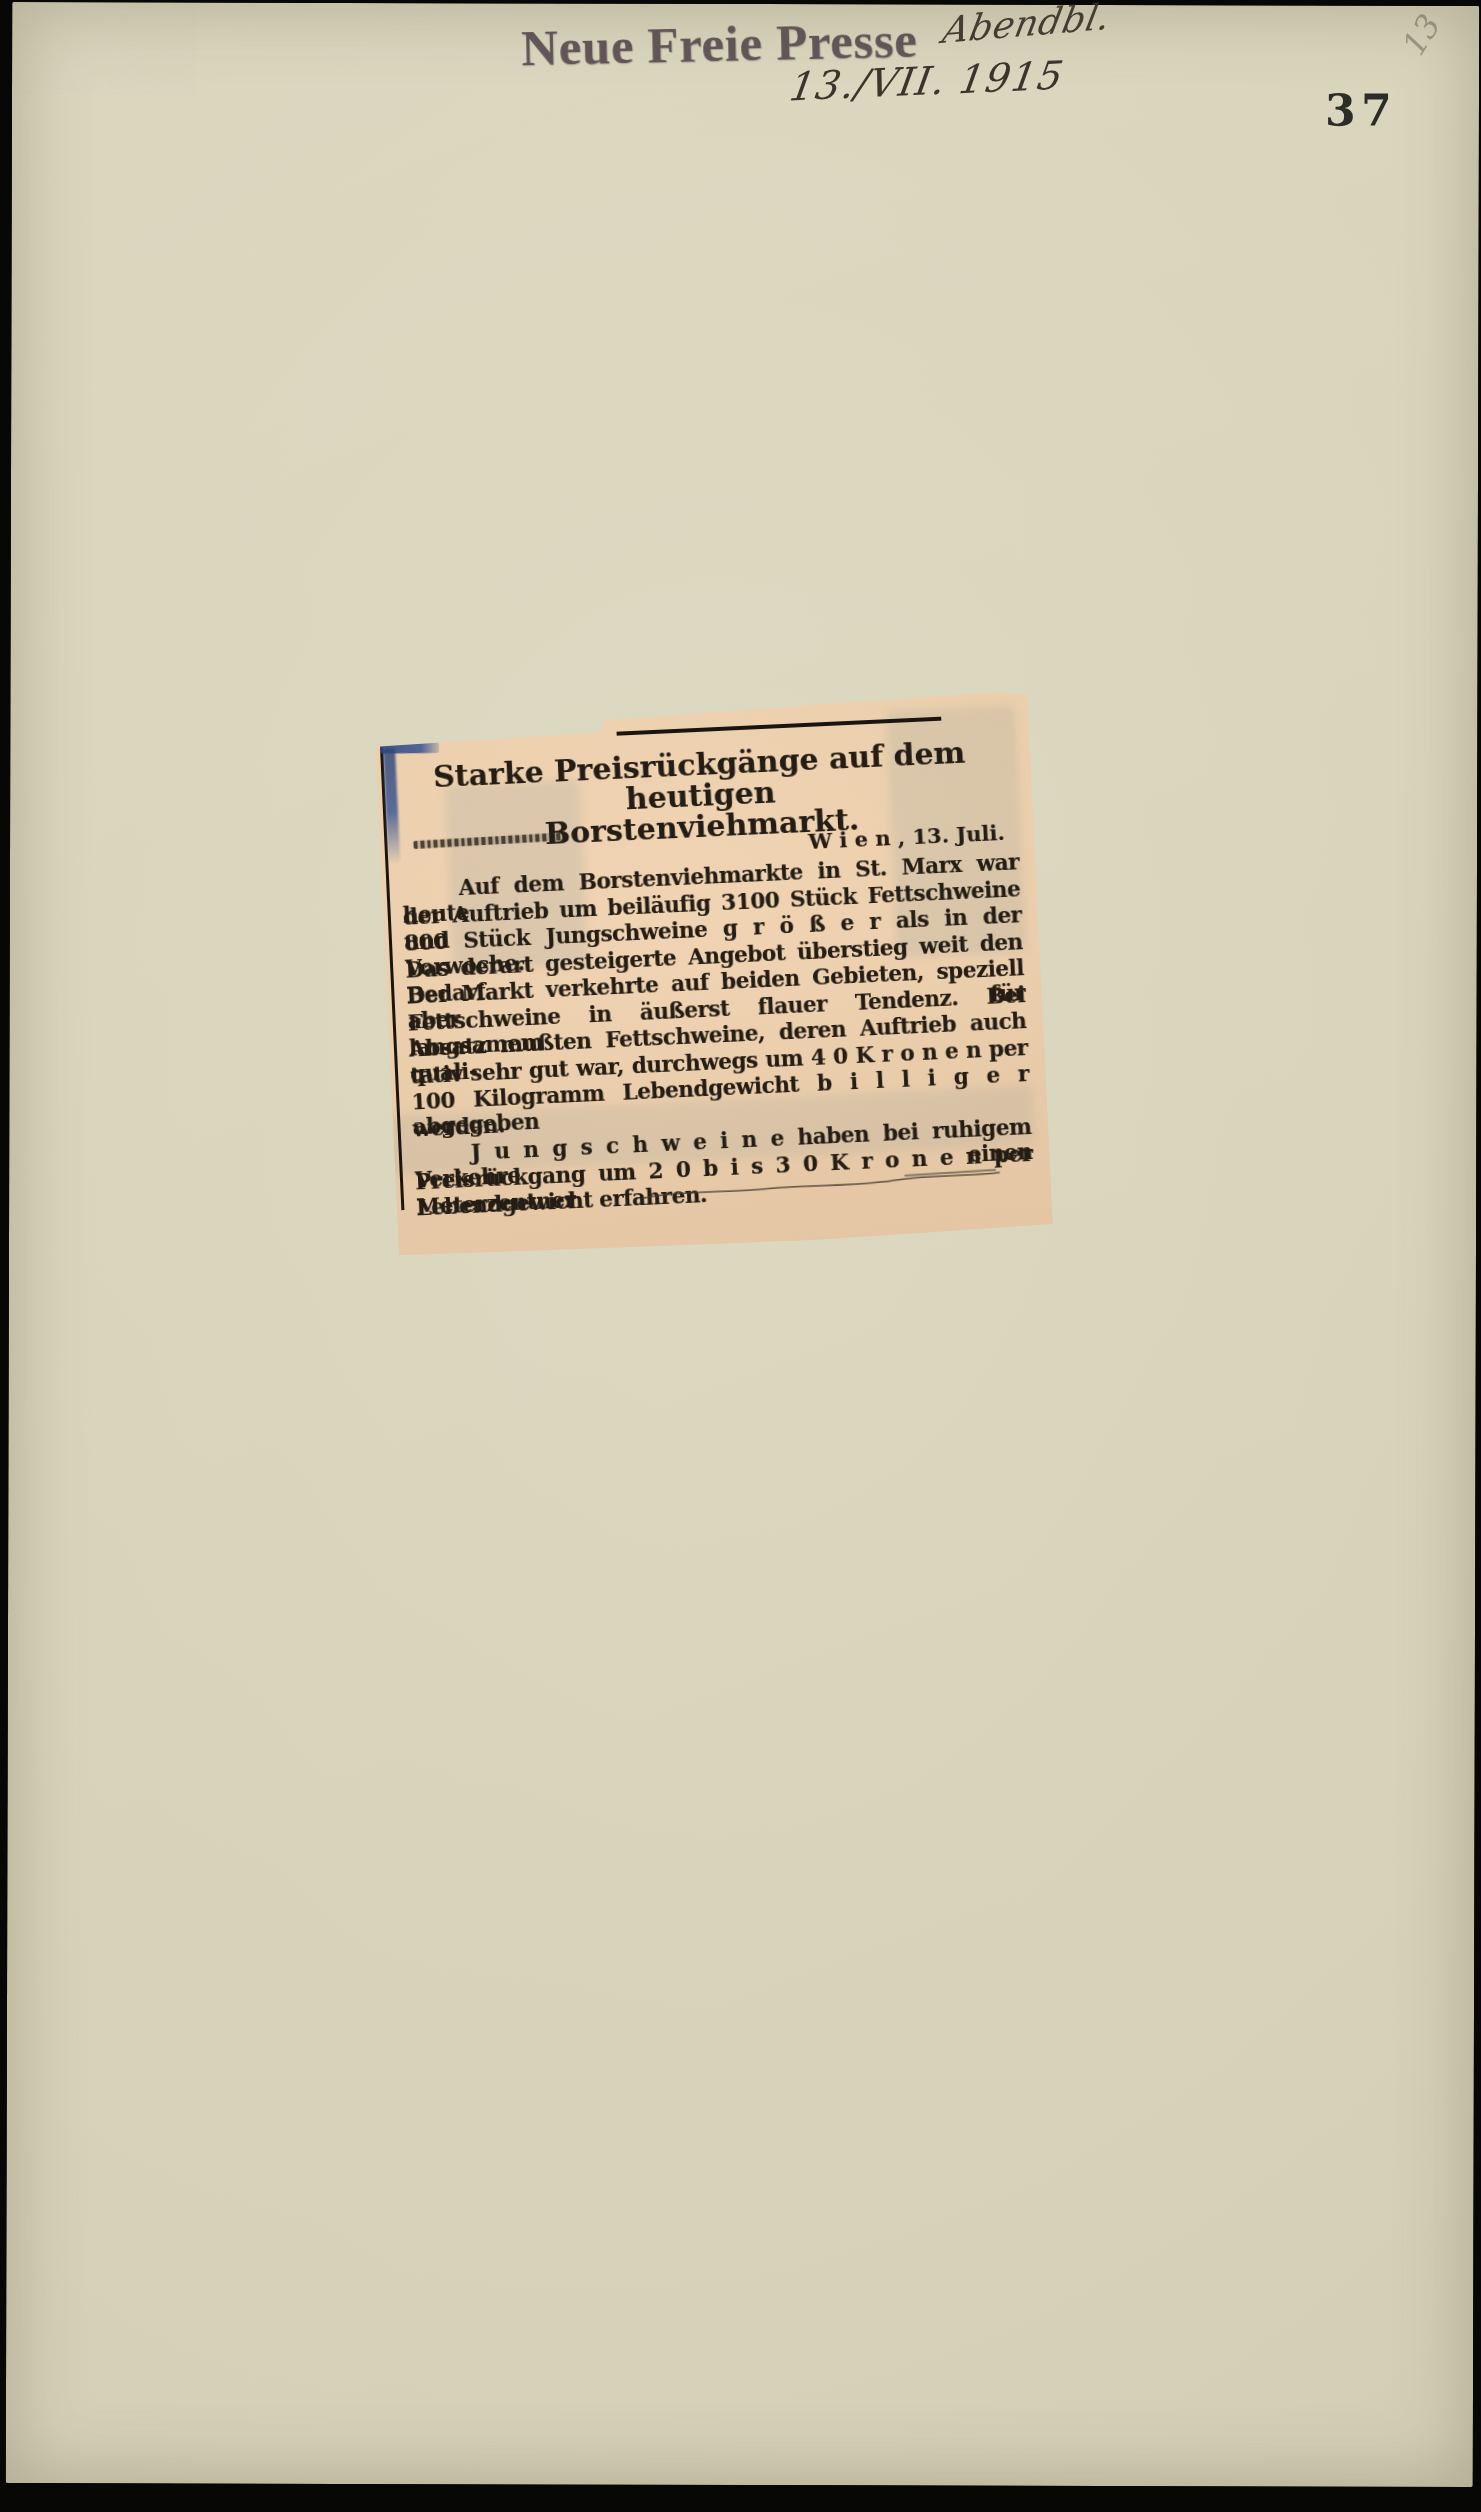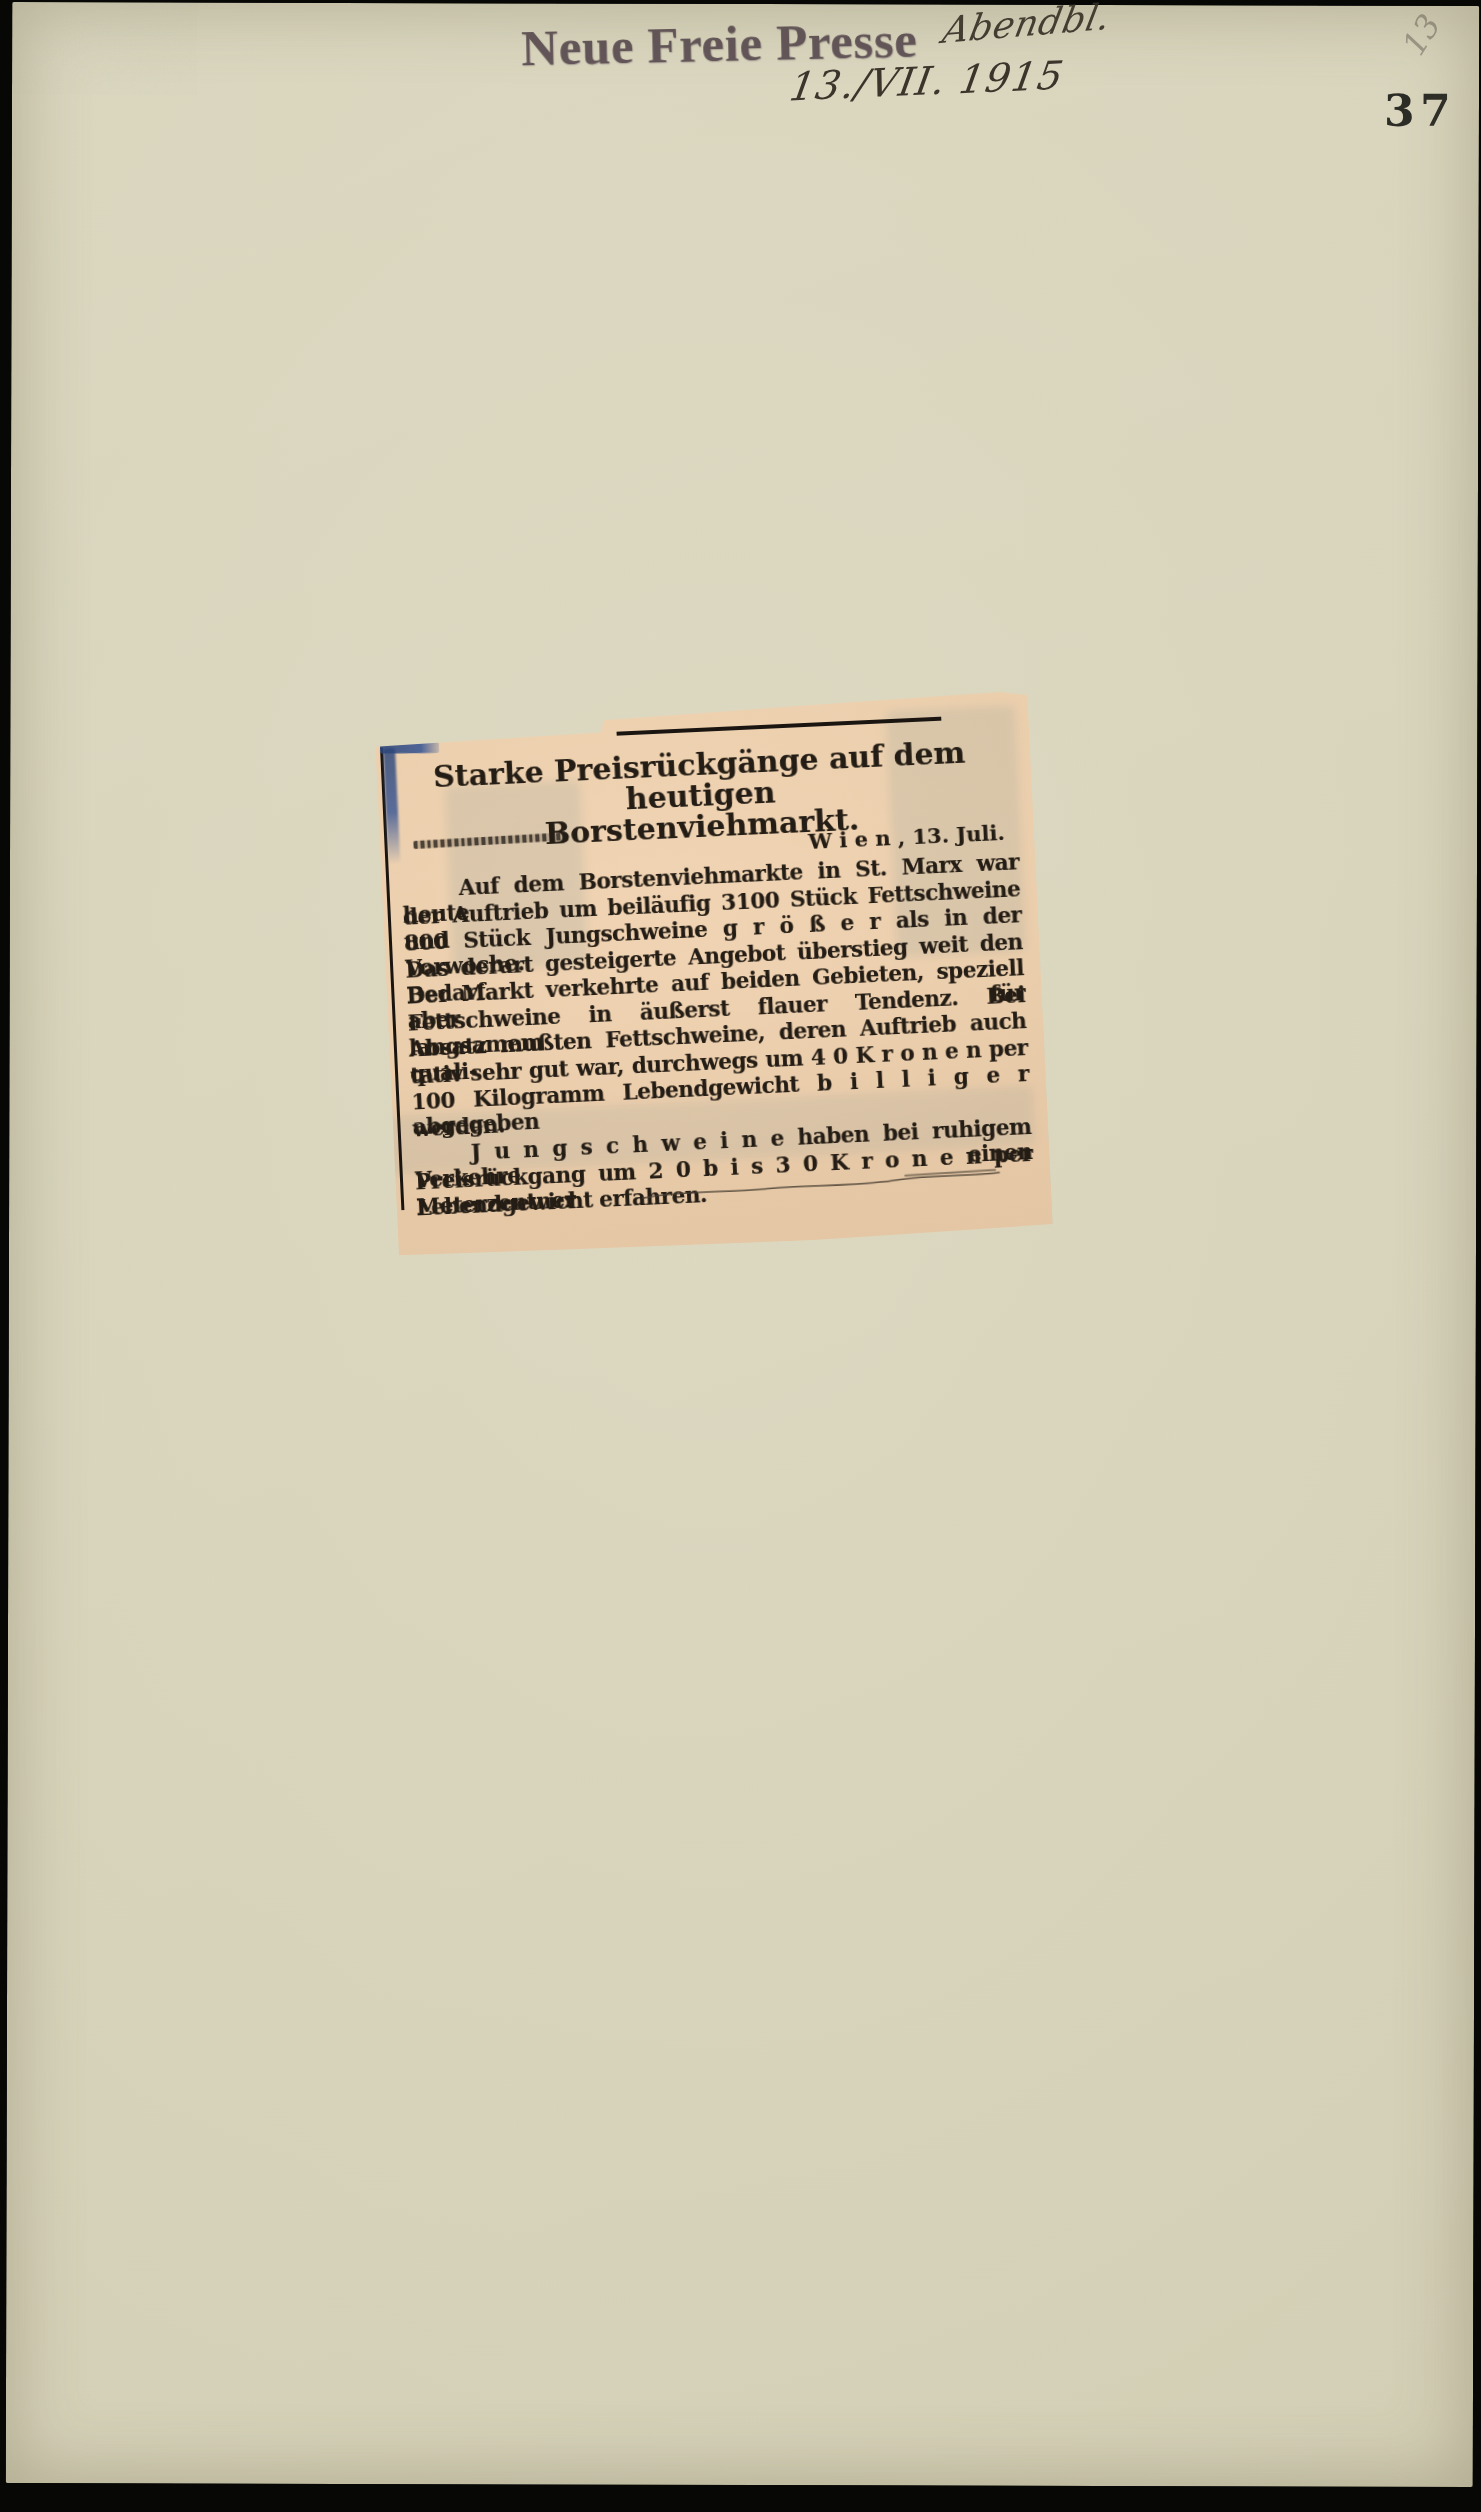--- a/index.html
+++ b/index.html
@@ -16,21 +16,21 @@
   
   .stamp{position:absolute;left:509px;top:11px;font-family:"Liberation Serif",serif;
          font-weight:700;font-size:51px;letter-spacing:0.6px;color:#5a4c52;
          transform:rotate(-1.4deg);filter:blur(0.2px);opacity:.93;
          text-shadow:0.6px 0.6px 1.2px rgba(90,76,82,.35);}
   .hand{font-family:"DejaVu Serif",serif;font-style:italic;color:#332d25;}
   .abendbl{position:absolute;left:931px;top:-2.5px;font-size:36px;
            transform:rotate(-5deg) skewX(-16deg);letter-spacing:0.6px;opacity:.92;}
   .dateline-hand{position:absolute;left:778px;top:54px;font-size:39px;
            transform:rotate(-2.6deg) skewX(-12deg);letter-spacing:1.2px;opacity:.95;}
-  .pagenum{position:absolute;left:1372px;top:79px;font-weight:700;font-size:44px;
+  .pagenum{position:absolute;left:1313px;top:79px;font-weight:700;font-size:44px;
            letter-spacing:5.5px;color:#2d2d27;}
   .pencil13{position:absolute;left:1389px;top:10px;font-style:italic;font-size:32px;
             color:#8f897b;transform:rotate(-58deg);opacity:.8;}
   
   #clip{position:absolute;left:358px;top:691px;width:673px;height:554px;
         transform:rotate(-2.8deg);
         background:
           radial-gradient(ellipse 90% 70% at 45% 40%, rgba(245,216,184,.6), rgba(0,0,0,0) 75%),
           linear-gradient(175deg,#ecd0ae 0%,#e9ccaa 55%,#e4c6a4 100%);
         clip-path:polygon(18.5px 37px,123px 35px,244px 33px,248px 21px,431px 16px,644px 11px,

